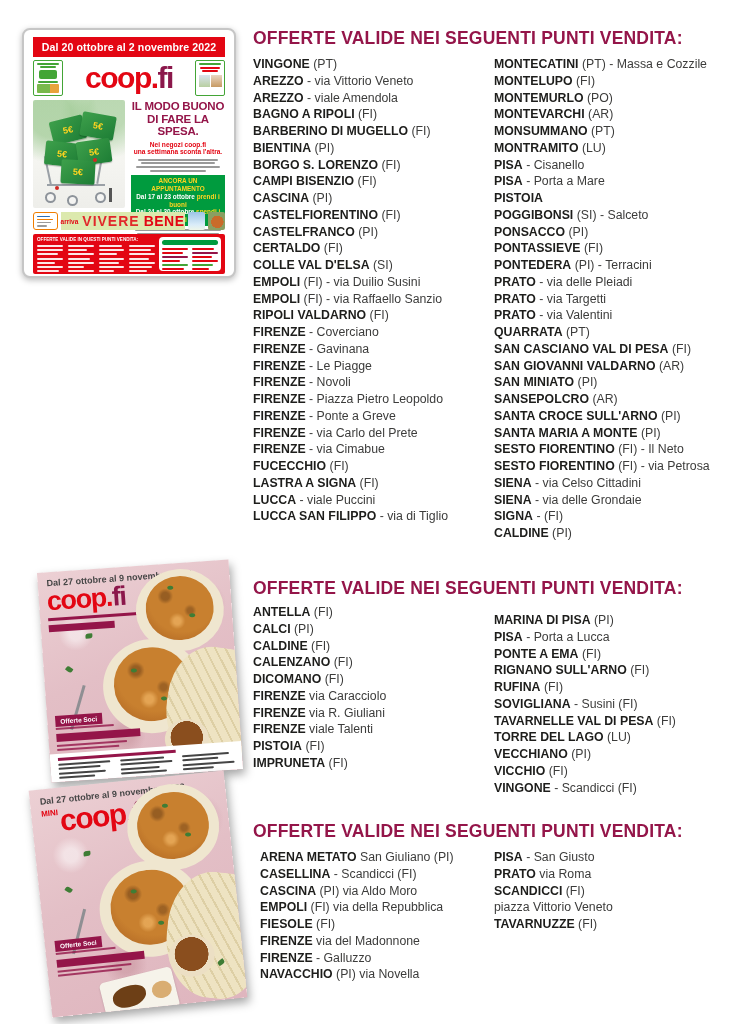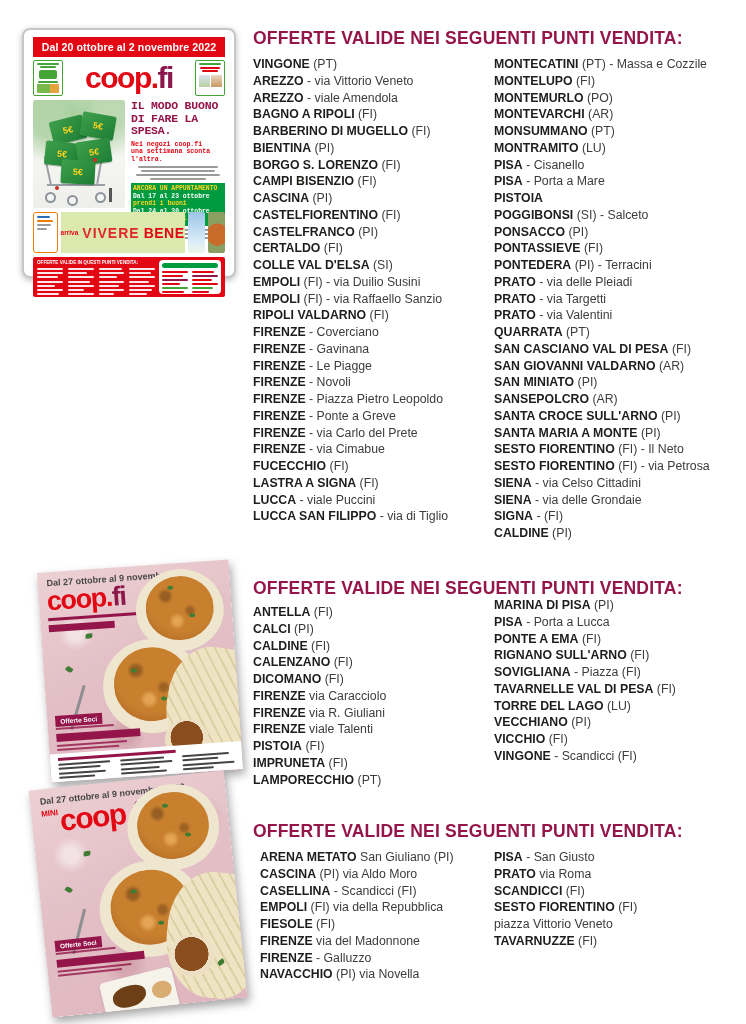--- a/index.html
+++ b/index.html
@@ -40,31 +40,31 @@
       linear-gradient(#e7eee2 0%, #f5f5f1 55%, #eeeeea 100%); }
   .coupon { position:absolute; width:34px; height:24px; border-radius:2px;
             background:linear-gradient(140deg,#3ea04b,#1d7d35); color:#ffd520;
             font-weight:bold; font-size:9px; display:flex; align-items:center;
             justify-content:center; box-shadow:0 1px 1px rgba(0,0,0,.25); }
   .cart-line { position:absolute; background:#9aa0a6; }
   .wheel { position:absolute; width:11px; height:11px; border:2.5px solid #8d939a;
            border-radius:50%; background:#f4f4f2; }
   .hub { position:absolute; width:4px; height:4px; background:#d02b25; border-radius:50%; }
 
-  .f1-text { flex:1; padding-left:6px; text-align:left;font-family:Liberation Mono, monospace; }
+  .f1-text { flex:1; padding-left:6px; text-align:center; }
   .f1-headline { color:#941549; font-weight:bold; font-size:11.5px; line-height:12.5px;
                  letter-spacing:-0.2px; }
   .f1-sub { color:#e30613; font-weight:bold; font-size:6.6px; line-height:7.6px; margin-top:3px; }
   .f1-fines { margin-top:3px; display:flex; flex-direction:column; gap:1.8px; align-items:center; }
   .f1-promo { background:#009b3e; margin-top:3px; padding:2px 2px 3px; }
   .f1-promo .pt { color:#ffd520; font-weight:bold; font-size:6.4px; line-height:8px; }
   .f1-promo .pl { color:#fff; font-weight:bold; font-size:6.4px; line-height:7.6px; }
   .f1-promo .pl span { color:#ffd520; }
 
-  .f1-vivere { display:flex; margin-top:4px; height:41px; }
+  .f1-vivere { display:flex; margin-top:4px; height:18px; }
   .f1-orange { width:34px; border:1.5px solid #f07d00; border-radius:3px; padding:2.5px 3px;
                display:flex; flex-direction:column; gap:2px; }
   .f1-vivbanner { flex:1; background:#dce9ae; margin-left:3px; display:flex;
                   align-items:center; justify-content:center; gap:4px; }
   .viv-arriva { color:#e30613; font-size:6.5px; font-weight:bold; }
   .viv-main { color:#e30613; font-size:14px; font-weight:bold; letter-spacing:1px; opacity:.85; }
   .viv-bold { color:#e30613; font-size:14px; font-weight:bold; letter-spacing:.5px; }
   .f1-psm { width:27px; margin-left:3px; border-radius:2px; }
   .f1-psm.sky  { background:linear-gradient(#9cc4e6 0%, #d9ecf9 70%, #eef6e9 100%); }
   .f1-psm.food { background:radial-gradient(circle at 55% 55%, #c96b2a 0 45%, #8a9f62 46% 100%); }
@@ -448,48 +448,47 @@
       <div class="store-item"><b>ANTELLA</b> <span>(FI)</span></div>
       <div class="store-item"><b>CALCI</b> <span>(PI)</span></div>
       <div class="store-item"><b>CALDINE</b> <span>(FI)</span></div>
       <div class="store-item"><b>CALENZANO</b> <span>(FI)</span></div>
       <div class="store-item"><b>DICOMANO</b> <span>(FI)</span></div>
       <div class="store-item"><b>FIRENZE</b> <span>via Caracciolo</span></div>
       <div class="store-item"><b>FIRENZE</b> <span>via R. Giuliani</span></div>
       <div class="store-item"><b>FIRENZE</b> <span>viale Talenti</span></div>
       <div class="store-item"><b>PISTOIA</b> <span>(FI)</span></div>
       <div class="store-item"><b>IMPRUNETA</b> <span>(FI)</span></div>
-      <div class="store-item"><b>LAMPORECCHIO</b> <span>(PT)</span></div>
-    </div>
-  <div class="store-col" style="left:494px;top:597px">
+    </div>
+  <div class="store-col" style="left:494px;top:612px">
       <div class="store-item"><b>MARINA DI PISA</b> <span>(PI)</span></div>
       <div class="store-item"><b>PISA</b> <span>- Porta a Lucca</span></div>
       <div class="store-item"><b>PONTE A EMA</b> <span>(FI)</span></div>
       <div class="store-item"><b>RIGNANO SULL'ARNO</b> <span>(FI)</span></div>
-      <div class="store-item"><b>SOVIGLIANA</b> <span>- Piazza (FI)</span></div>
+      <div class="store-item"><b>RUFINA</b> <span>(FI)</span></div>
+      <div class="store-item"><b>SOVIGLIANA</b> <span>- Susini (FI)</span></div>
       <div class="store-item"><b>TAVARNELLE VAL DI PESA</b> <span>(FI)</span></div>
       <div class="store-item"><b>TORRE DEL LAGO</b> <span>(LU)</span></div>
       <div class="store-item"><b>VECCHIANO</b> <span>(PI)</span></div>
       <div class="store-item"><b>VICCHIO</b> <span>(FI)</span></div>
       <div class="store-item"><b>VINGONE</b> <span>- Scandicci (FI)</span></div>
     </div>
 
   <div class="sec-header" style="top:821px">OFFERTE VALIDE NEI SEGUENTI PUNTI VENDITA:</div>
   <div class="store-col" style="left:260px;top:849px">
       <div class="store-item"><b>ARENA METATO</b> <span>San Giuliano (PI)</span></div>
+      <div class="store-item"><b>CASELLINA</b> <span>- Scandicci (FI)</span></div>
       <div class="store-item"><b>CASCINA</b> <span>(PI) via Aldo Moro</span></div>
-      <div class="store-item"><b>CASELLINA</b> <span>- Scandicci (FI)</span></div>
       <div class="store-item"><b>EMPOLI</b> <span>(FI) via della Repubblica</span></div>
       <div class="store-item"><b>FIESOLE</b> <span>(FI)</span></div>
       <div class="store-item"><b>FIRENZE</b> <span>via del Madonnone</span></div>
       <div class="store-item"><b>FIRENZE</b> <span>- Galluzzo</span></div>
       <div class="store-item"><b>NAVACCHIO</b> <span>(PI) via Novella</span></div>
     </div>
   <div class="store-col" style="left:494px;top:849px">
       <div class="store-item"><b>PISA</b> <span>- San Giusto</span></div>
       <div class="store-item"><b>PRATO</b> <span>via Roma</span></div>
       <div class="store-item"><b>SCANDICCI</b> <span>(FI)</span></div>
-      <div class="store-item"><b>SESTO FIORENTINO</b> <span>(FI)</span></div>
       <div class="store-item"><span>piazza Vittorio Veneto</span></div>
       <div class="store-item"><b>TAVARNUZZE</b> <span>(FI)</span></div>
     </div>
 
 </div>
 
 </body></html>

